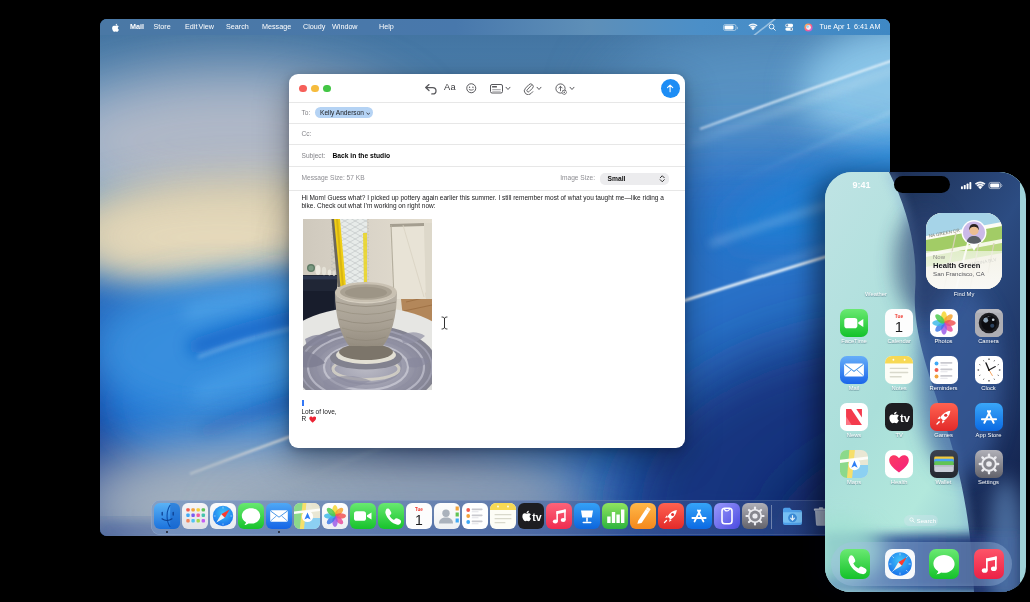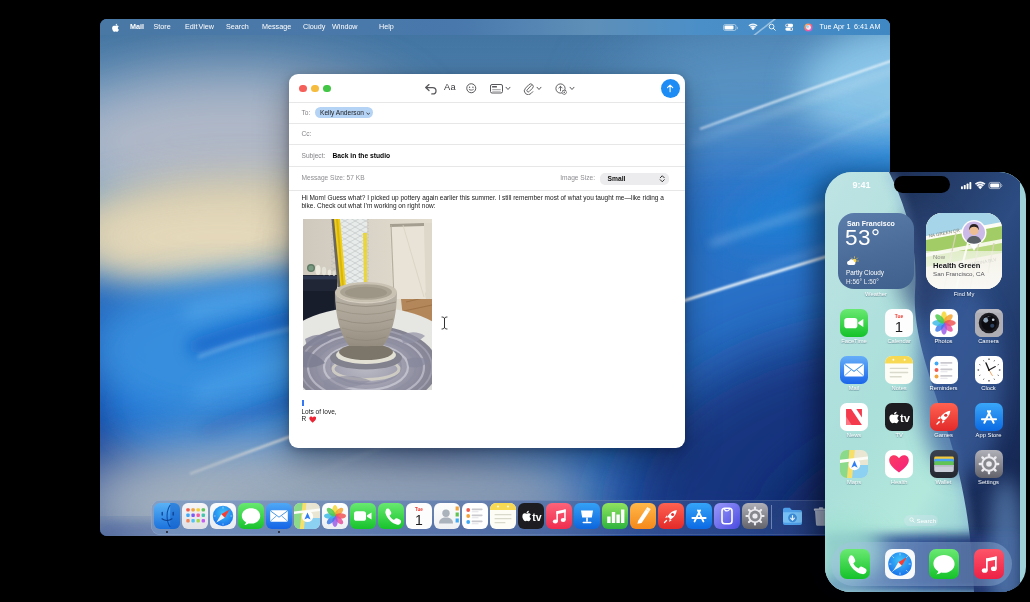--- a/index.html
+++ b/index.html
@@ -572,36 +572,20 @@
       </g>
 <g fill="#fff">
         <path d="M19.2 8.3 L16.9 5.7 a4 4 0 0 1 4.6 0 Z"></path>
         <path d="M15.5 4.2 a6.2 6.2 0 0 1 7.4 0 L21.8 5.5 a4.6 4.6 0 0 0 -5.2 0 Z" opacity="0.95"></path>
         <path d="M13.9 2.4 a8.8 8.8 0 0 1 10.6 0 L23.4 3.7 a7 7 0 0 0 -8.4 0 Z" opacity="0.95"></path>
       </g>
 <rect x="28" y="1.4" width="11.5" height="6.2" rx="1.8" fill="none" stroke="rgba(255,255,255,0.55)" stroke-width="1"></rect>
 <rect x="29.2" y="2.6" width="9.1" height="3.8" rx="1" fill="#fff"></rect>
 <path d="M40.3 3.2 a2 2 0 0 1 0 2.8" stroke="rgba(255,255,255,0.55)" stroke-width="0.9" fill="none"></path>
 </svg>
-<div class="abs" style="left:13px;top:41px;width:76px;height:76px;border-radius:16px;background:linear-gradient(165deg,#5b7dab 0%,#4a6b97 55%,#3f5f8c 100%);overflow:hidden;">
-<div class="abs" style="left:9px;top:7px;font-size:7px;font-weight:600;color:#fff;">San Francisco</div>
-<div class="abs" style="left:7px;top:12px;font-size:22.5px;font-weight:300;color:#fff;letter-spacing:0.5px;">53°</div>
-<svg class="abs" style="left:8px;top:43px" width="13" height="10" viewBox="0 0 26 20">
-<g stroke="#f5c93c" stroke-width="1.4" stroke-linecap="round">
-          <line x1="17" y1="1.5" x2="17" y2="3.5"></line>
-          <line x1="23" y1="4" x2="21.5" y2="5.5"></line>
-          <line x1="25" y1="10" x2="23" y2="10"></line>
-          <line x1="11" y1="4" x2="12.5" y2="5.5"></line>
-        </g>
-<circle cx="17" cy="9.5" r="4" fill="#f8d348"></circle>
-<path d="M5.5 18 a4.4 4.4 0 0 1 0.8 -8.7 a5.2 5.2 0 0 1 9.8 1.6 a3.6 3.6 0 0 1 -0.5 7.1 Z" fill="#fefefe"></path>
-</svg>
-<div class="abs" style="left:8px;top:55.5px;font-size:6.4px;color:#fff;">Partly Cloudy</div>
-<div class="abs" style="left:8px;top:64.5px;font-size:6.4px;color:rgba(255,255,255,0.9);">H:56° L:50°</div>
-</div>
 <div class="plab" style="left:29px;top:119px;">Weather</div>
 <div class="abs" style="left:101px;top:41px;width:76px;height:76px;border-radius:16px;background:#e8e4cf;overflow:hidden;">
 <svg class="abs" style="left:0;top:0" width="76" height="76" viewBox="0 0 76 76">
 <rect width="76" height="76" fill="#ece7d2"></rect>
 <polygon points="0,0 76,0 76,12 0,26" fill="#a6d4e8"></polygon>
 <polygon points="0,24 76,10 76,34 0,48" fill="#a2cc66"></polygon>
 <polygon points="0,44 76,30 76,40 0,54" fill="#b8d880"></polygon>
 <polygon points="0,23 76,9 76,13 0,27" fill="#fdfcf4"></polygon>
 <polygon points="0,40 76,26 76,30 0,44" fill="#fdfcf4" opacity="0.9"></polygon>
 <g stroke="#d8d2b8" stroke-width="1.2" fill="none">

